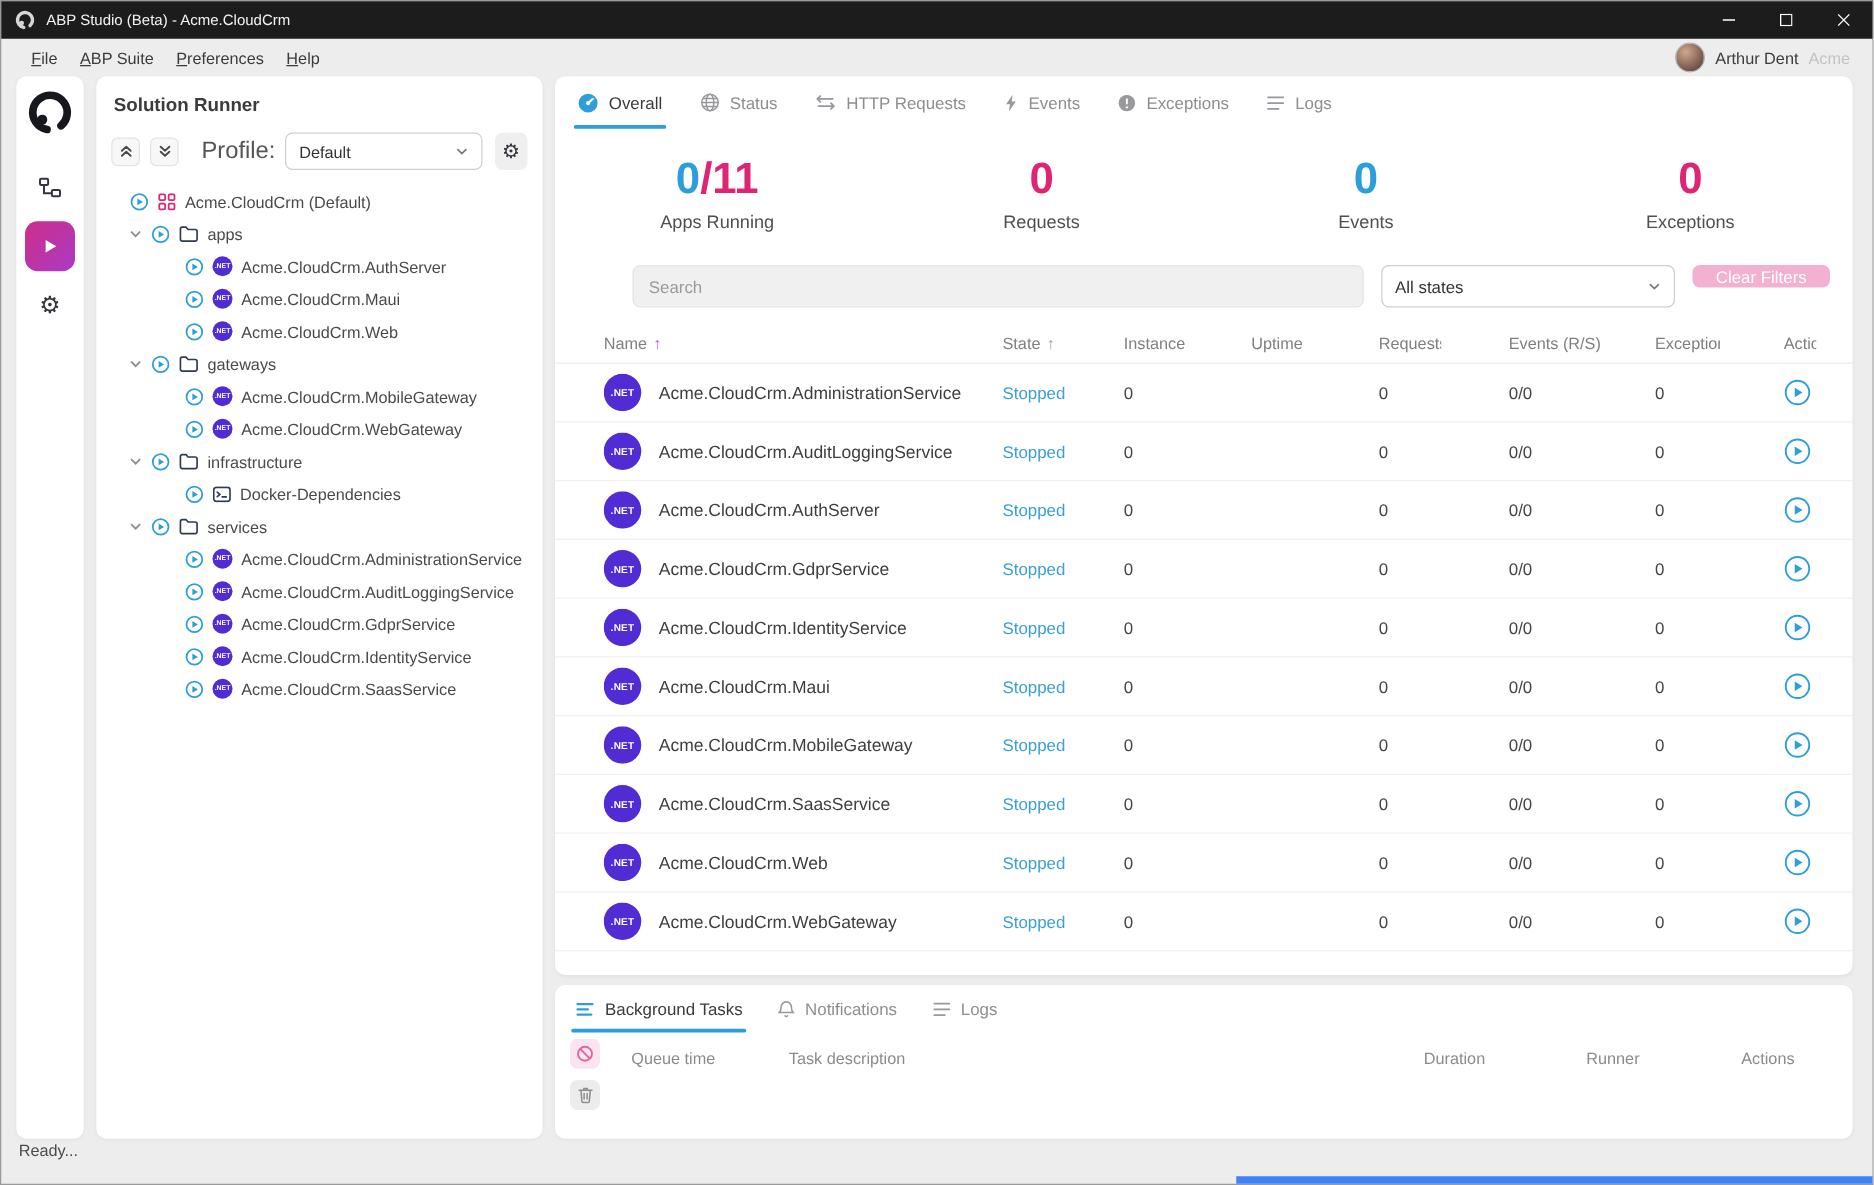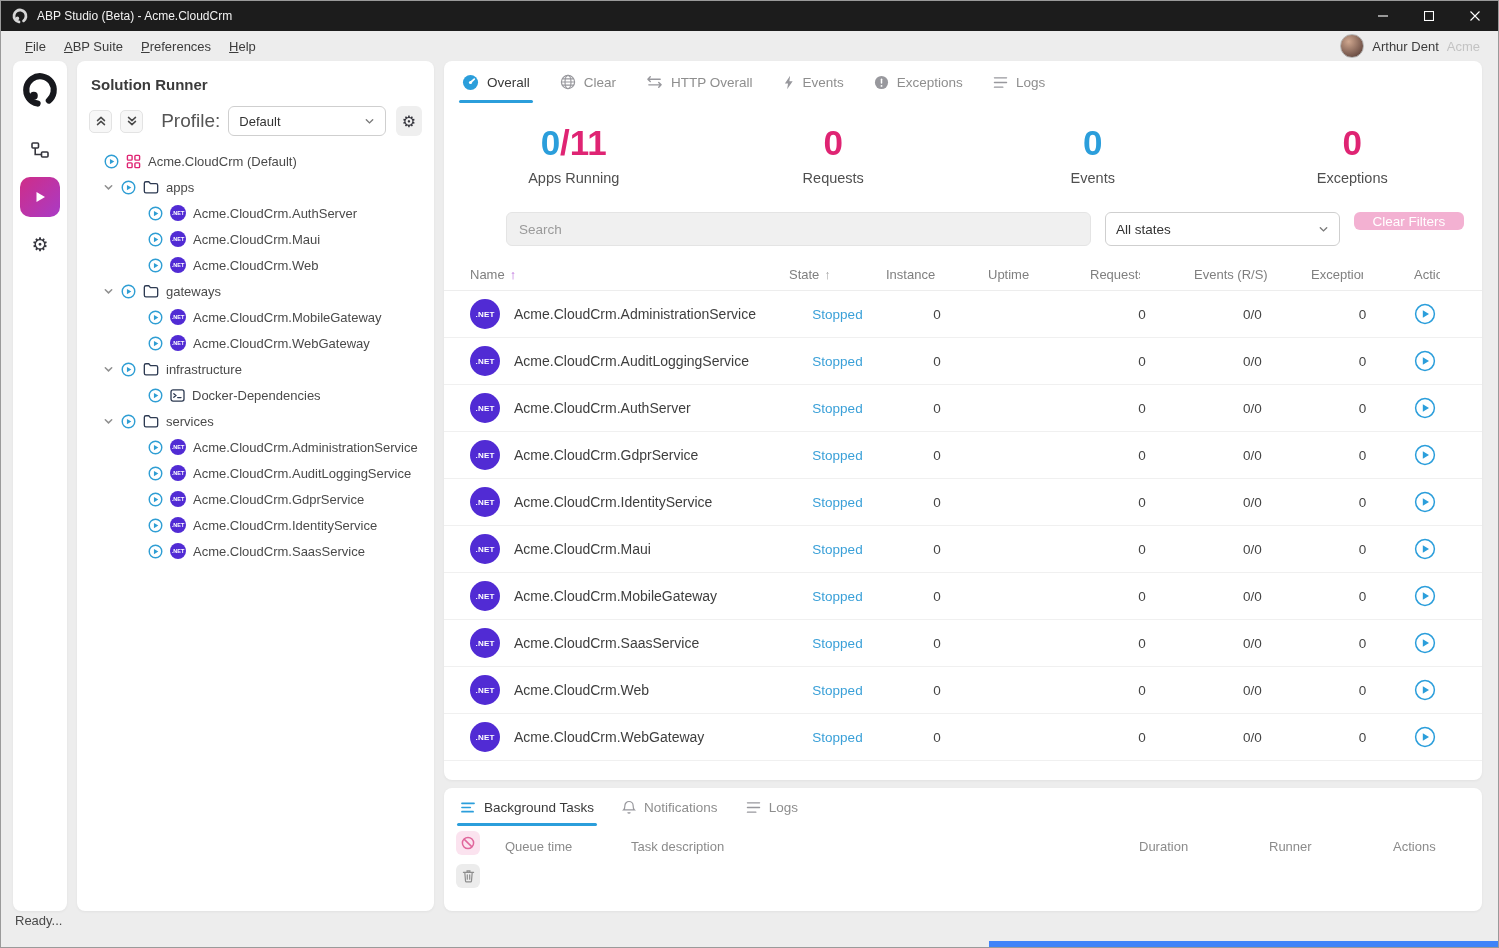--- a/index.html
+++ b/index.html
@@ -77,21 +77,21 @@
   .stat-value { font-size: 35px; font-weight: 700; line-height: 40px; }
   .v-blue { color: #2b9edb; } .v-pink { color: #df2473; }
   .stat-label { margin-top: 7px; font-size: 14.5px; color: #4f4f4f; }
 
   .filter-row { display: flex; gap: 14px; padding: 10px 18px 12px; }
   .search { flex: 1; height: 34px; background: #f0f0f0; border: 1px solid #e4e4e4; border-radius: 6px; padding: 0 12px; font-size: 13.5px; font-family: inherit; color: #444; outline: none; margin-left: 44px; }
   .search::placeholder { color: #9a9a9a; }
   .state-select { width: 235px; height: 34px; border-radius: 6px; font-size: 13.5px; }
   .clear-btn { width: 110px; height: 18px; background: #f3b1d2; color: #fff; border: none; border-radius: 6px; font-size: 13.5px; font-family: inherit; }
 
-  .thead, .trow { display: grid; grid-template-columns: 319px 97px 102px 102px 104px 117px 103px 1fr; align-items: center; padding: 0 16px 0 26px; text-align: center; }
+  .thead, .trow { display: grid; grid-template-columns: 319px 97px 102px 102px 104px 117px 103px 1fr; align-items: center; padding: 0 16px 0 39px; }
   .thead { height: 33px; color: #7f7f7f; font-size: 13px; border-bottom: 1px solid #ededed; }
   .th { display: flex; align-items: center; gap: 5px; overflow: hidden; white-space: nowrap; }
   .clip-requests { max-width: 50px; overflow: hidden; display: inline-block; }
   .clip-exceptions { max-width: 52px; overflow: hidden; display: inline-block; }
   .clip-actions { max-width: 26px; overflow: hidden; display: inline-block; }
   .sort-arrow { font-size: 13px; }
   .sort-primary { color: #b664d9; }
   .sort-secondary { color: #a0a0a0; }
 
   .trow { height: 47px; border-bottom: 1px solid #f0f0f0; font-size: 13.5px; color: #454545; }
@@ -455,29 +455,29 @@
             <span>Overall</span>
           </div>
           <div class="tab">
             <span class="icon">
                 <svg width="16" height="16" viewBox="0 0 16 16" fill="none" stroke="#98989d" stroke-width="1.2">
                   <circle cx="8" cy="8" r="6.6"></circle>
                   <ellipse cx="8" cy="8" rx="3" ry="6.6"></ellipse>
                   <path d="M1.6 8h12.8M2.3 4.8h11.4M2.3 11.2h11.4"></path>
                 </svg>
               </span>
-            <span>Clear</span>
+            <span>Status</span>
           </div>
           <div class="tab">
             <span class="icon">
                 <svg width="17" height="14" viewBox="0 0 18 14" fill="none" stroke="#98989d" stroke-width="1.5" stroke-linecap="round" stroke-linejoin="round">
                   <path d="M4.5 1.5L2 4l2.5 2.5M2 4h13M13.5 7.5L16 10l-2.5 2.5M16 10H3"></path>
                 </svg>
               </span>
-            <span>HTTP Overall</span>
+            <span>HTTP Requests</span>
           </div>
           <div class="tab">
             <span class="icon">
                 <svg width="12" height="15" viewBox="0 0 12 16">
                   <path d="M7.2 0.8L1.6 9h3.4l-1 6.2L9.9 6.6H6.4l.8-5.8z" fill="#98989d"></path>
                 </svg>
               </span>
             <span>Events</span>
           </div>
           <div class="tab">

